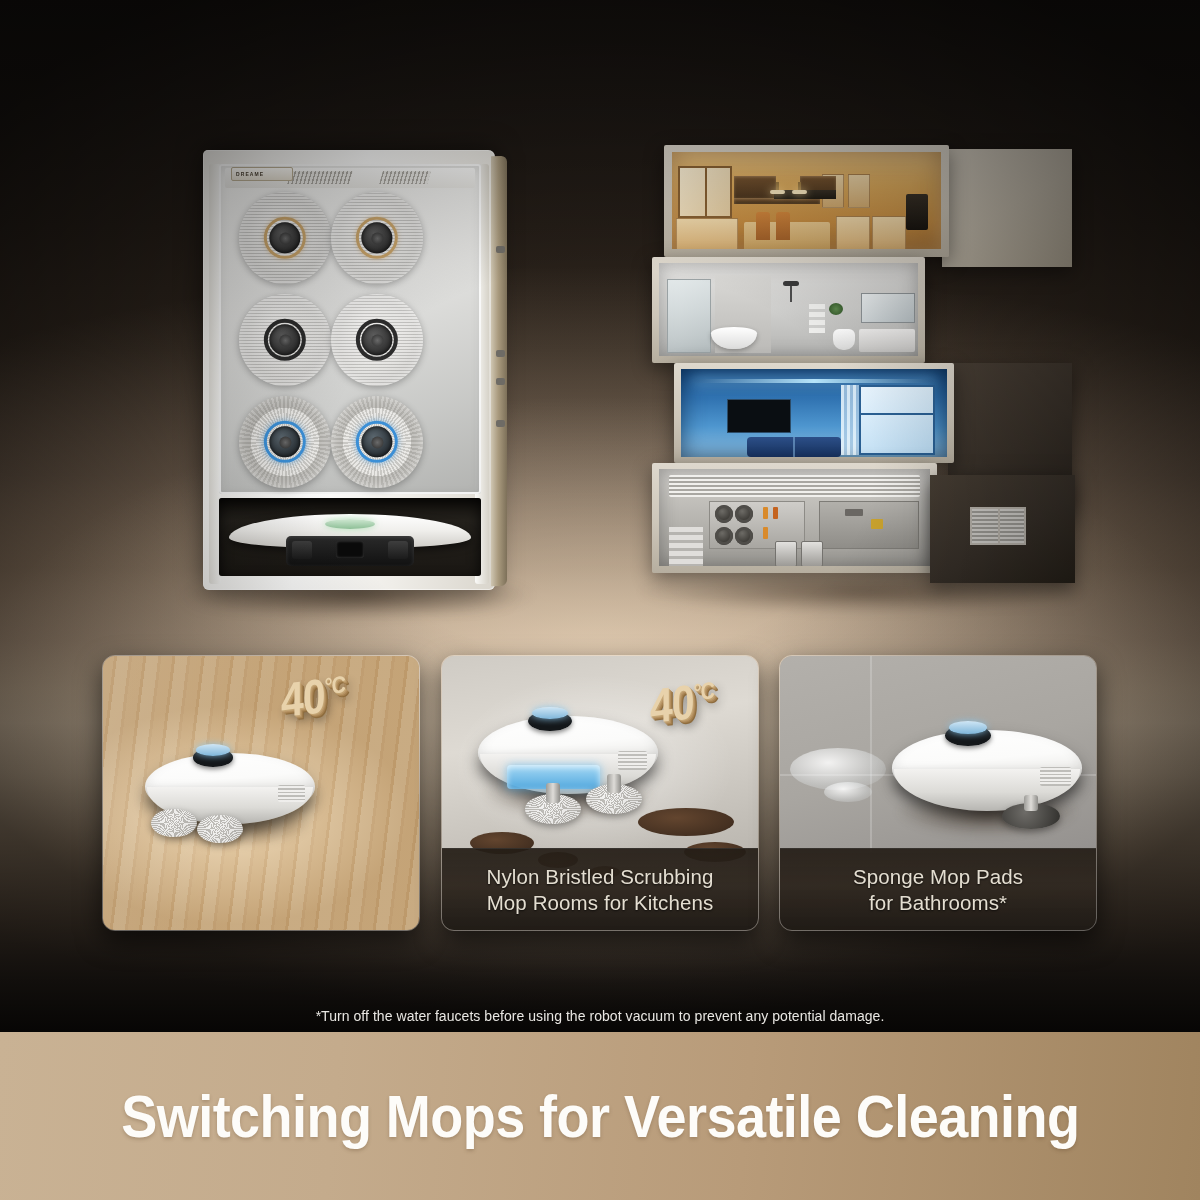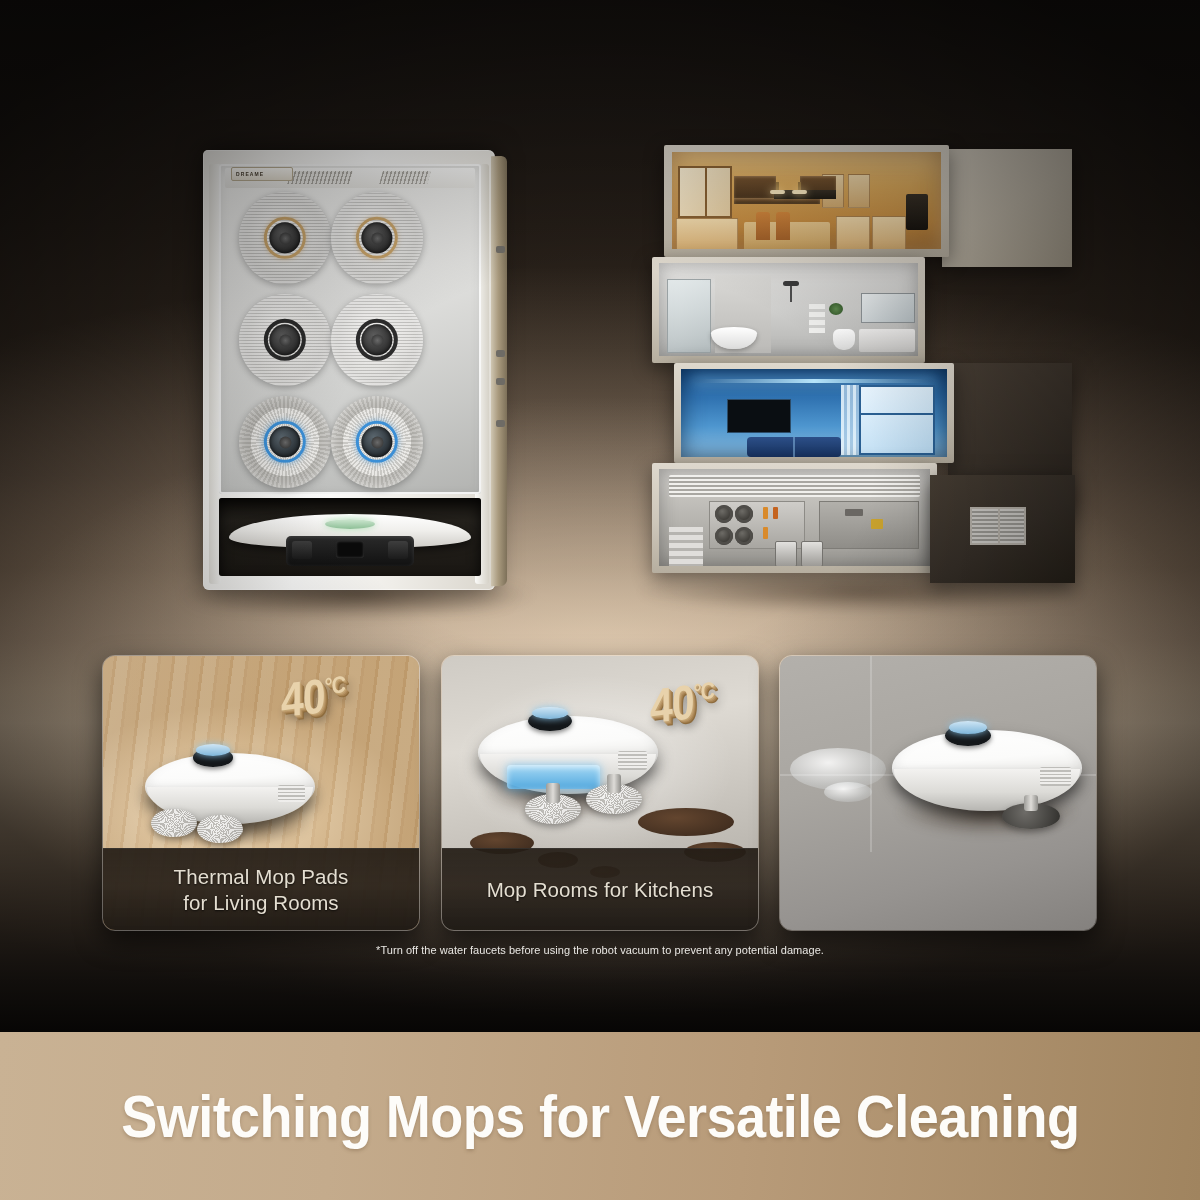--- a/index.html
+++ b/index.html
@@ -499,22 +499,22 @@
     border-top:1px solid rgba(255,255,255,0.10);
   }
   .caption span {
     display:block; text-align:center;
     color:#e4ded1; font-size:20.5px; line-height:26px; letter-spacing:0.1px;
     text-shadow:0 1px 2px rgba(0,0,0,0.7);
   }
 
   
   #footnote {
-    position:absolute; left:0; top:944px; width:1200px;
-    text-align:center; color:#e9e7e3; font-size:11px; letter-spacing:0.05px;
+    position:absolute; left:0; top:1008px; width:1200px;
+    text-align:center; color:#e9e7e3; font-size:14px; letter-spacing:0.05px;
   }
 
   
   #banner {
     position:absolute; left:0; top:1032px; width:1200px; height:168px;
     background:linear-gradient(95deg,#c9b294 0%,#c4ab8c 28%,#b89b79 62%,#a0845f 100%);
     display:flex; align-items:center; justify-content:center;
   }
   #banner h1 {
     color:#fdfcf9;
@@ -681,24 +681,20 @@
     </div>
     <div class="bot" style="left:42px; top:86px; width:170px; height:108px;">
       <div class="shadow"></div>
       <div class="body"></div>
       <div class="skirt"></div>
       <div class="lidar"></div>
       <div class="vents"></div>
       <div class="pad-disc" style="left:6px; top:62%; width:46px; height:28px;"></div>
       <div class="pad-disc" style="left:52px; top:68%; width:46px; height:28px;"></div>
     </div>
-    <div class="caption">
-      <span>Thermal Mop Pads</span>
-      <span>for Living Rooms</span>
-    </div>
   </div>
 
   <div class="panel p2">
     <div class="scene concrete"></div>
     <div class="spill" style="left:28px;  top:176px; width:64px; height:22px;"></div>
     <div class="spill" style="left:96px;  top:196px; width:40px; height:16px;"></div>
     <div class="spill" style="left:196px; top:152px; width:96px; height:28px;"></div>
     <div class="spill" style="left:242px; top:186px; width:62px; height:20px;"></div>
     <div class="spill" style="left:148px; top:210px; width:30px; height:12px;"></div>
     <div class="temp" style="left:208px; top:24px;">
@@ -712,40 +708,45 @@
       <div class="vents"></div>
       <div class="blue-tank" style="left:16%; top:52%; width:52%; height:20%;"></div>
       <div class="pad-disc" style="left:26%; top:76%; width:56px; height:30px;">
         <div class="spindle"></div>
       </div>
       <div class="pad-disc" style="left:60%; top:68%; width:56px; height:30px;">
         <div class="spindle"></div>
       </div>
     </div>
     <div class="caption">
+      <span>Nylon Bristled Scrubbing</span>
       <span>Mop Rooms for Kitchens</span>
     </div>
   </div>
 
   <div class="panel p3">
     <div class="scene tile"></div>
     <div class="tile-line" style="left:90px; top:0;   width:2px; height:196px;"></div>
     <div class="tile-line" style="left:0;    top:118px; width:318px; height:2px;"></div>
     <div class="water" style="left:10px; top:92px; width:96px; height:42px;"></div>
     <div class="water" style="left:44px; top:126px; width:48px; height:20px;"></div>
     <div class="bot" style="left:112px; top:62px; width:190px; height:122px;">
       <div class="shadow"></div>
       <div class="body"></div>
       <div class="skirt"></div>
       <div class="lidar"></div>
       <div class="vents"></div>
       <div class="pad-disc" style="left:58%; top:70%; width:58px; height:26px; background:radial-gradient(circle at 40% 35%,#6e6c68,#2e2d2a);">
         <div class="spindle"></div>
       </div>
     </div>
+    <div class="caption">
+      <span>Sponge Mop Pads</span>
+      <span>for Bathrooms*</span>
+    </div>
   </div>
 
   <div id="footnote">*Turn off the water faucets before using the robot vacuum to prevent any potential damage.</div>
 </div>
 
 <div id="banner">
   <h1>Switching Mops for Versatile Cleaning</h1>
 </div>
 
 </body></html>

